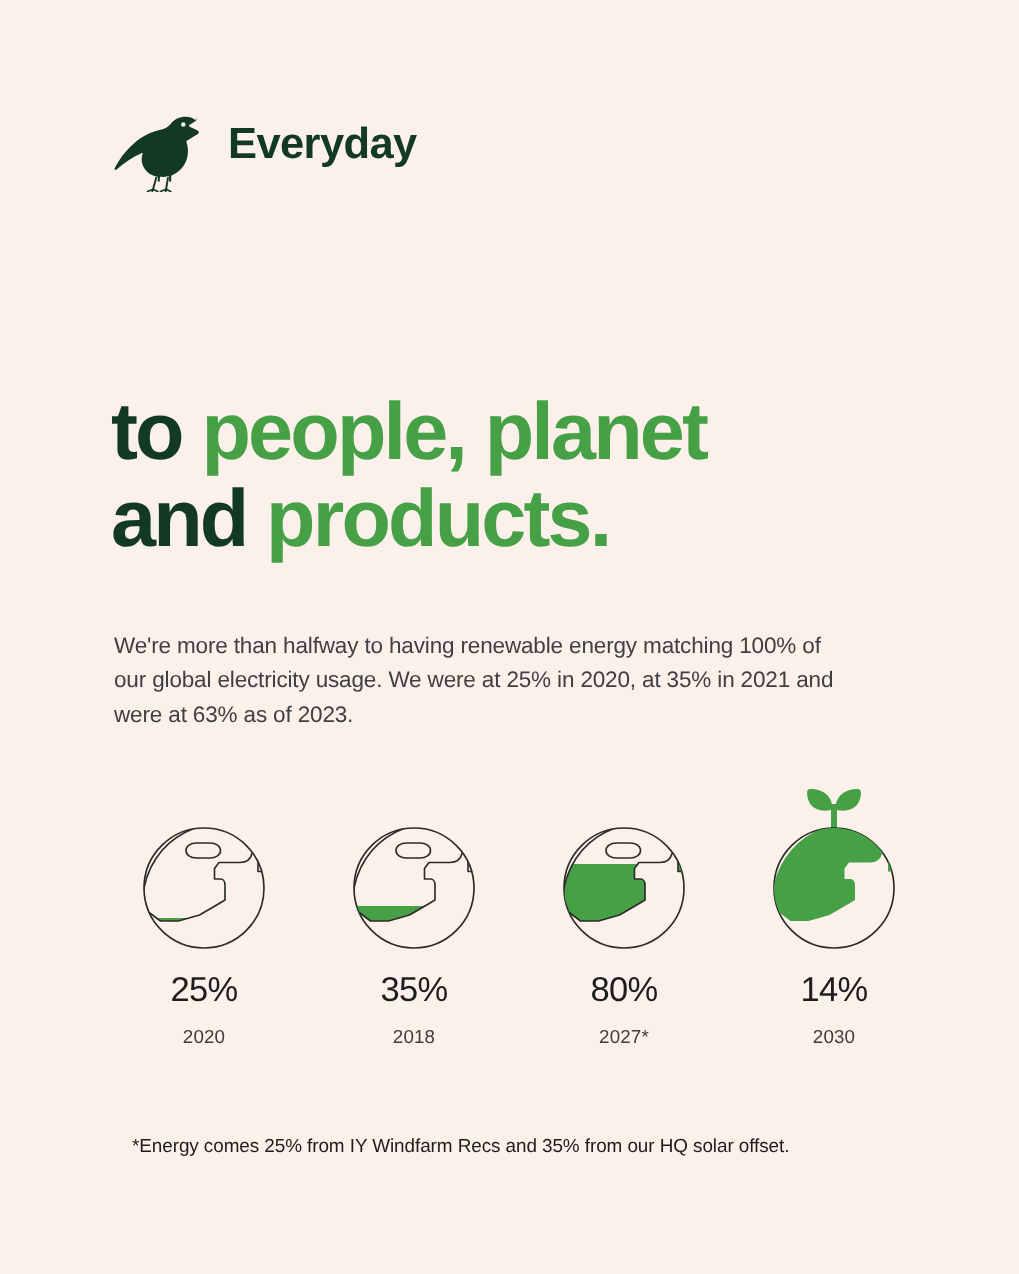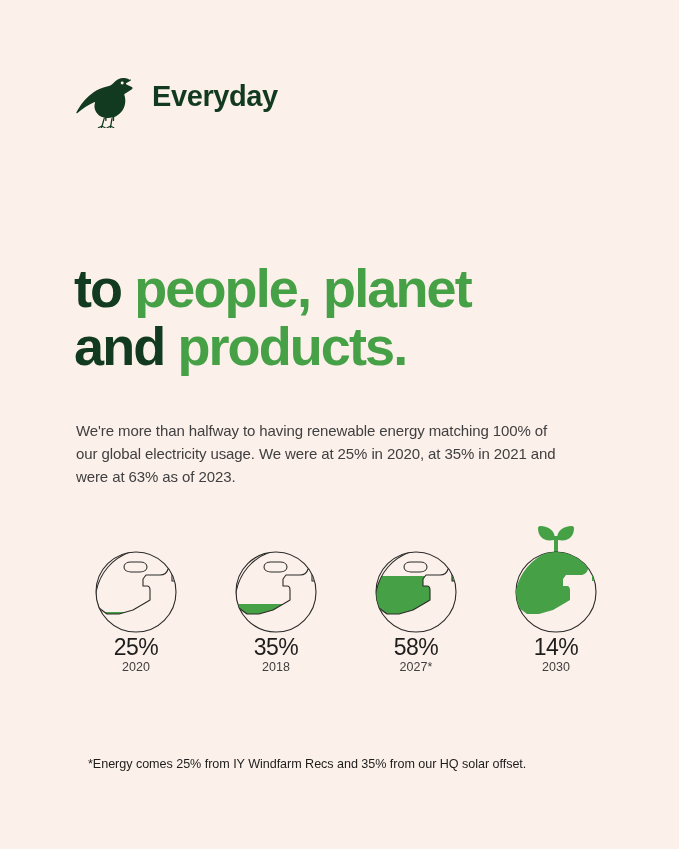--- a/index.html
+++ b/index.html
@@ -84,27 +84,28 @@
     display: flex;
     flex-direction: column;
     align-items: center;
   }
   .globe-art {
     width: 112px;
     height: 130px;
     display: block;
   }
   .globe-pct {
+    margin-top: 12px;
     font-size: 23px;
     color: #1d1d1b;
     letter-spacing: -0.5px;
     line-height: 1;
   }
   .globe-year {
-    margin-top: 2px;
+    margin-top: 14px;
     font-size: 12.5px;
     color: #3f3f3d;
     letter-spacing: 0.1px;
     line-height: 1;
   }
 
   
   .footnote {
     position: absolute;
     left: 88px;
@@ -216,21 +217,21 @@
           <g clip-path="url(#landC)">
             <rect x="0" y="70" width="112" height="76" fill="#46a046"></rect>
           </g>
         </g>
         <g clip-path="url(#clipC)" fill="none" stroke="#2b2b28" stroke-width="1.1" stroke-linejoin="round">
           <path d="M16 86 c2-10 6-18 12-25 6-7 14-12 22-15 8-3 17-4 25-2 8 2 15 7 19 14 l0 5 -6 0 c-1 4-4 6-8 6 l-14 0 -3 4 0 7 4 0 c2 0 3 2 3 4 l0 10 -5 3 -12 7 -14 4 -12 0 -8 -6 -3 -9z"></path>
           <path d="M44 61 c0-3 3-5 7-5 l9 0 c4 0 7 2 7 5 0 3-3 5-7 5 l-9 0 c-4 0-7-2-7-5z"></path>
           <path d="M92 63 l5 0 0 12 -5 0z"></path>
         </g>
       </svg>
-      <div class="globe-pct">58%</div>
+      <div class="globe-pct">80%</div>
       <div class="globe-year">2027*</div>
     </div>
 
     <div class="globe-cell">
       <svg class="globe-art" viewBox="0 0 112 130">
         <defs>
           <clipPath id="clipD">
               <circle cx="56" cy="86" r="40"></circle>
             </clipPath>
         </defs>

